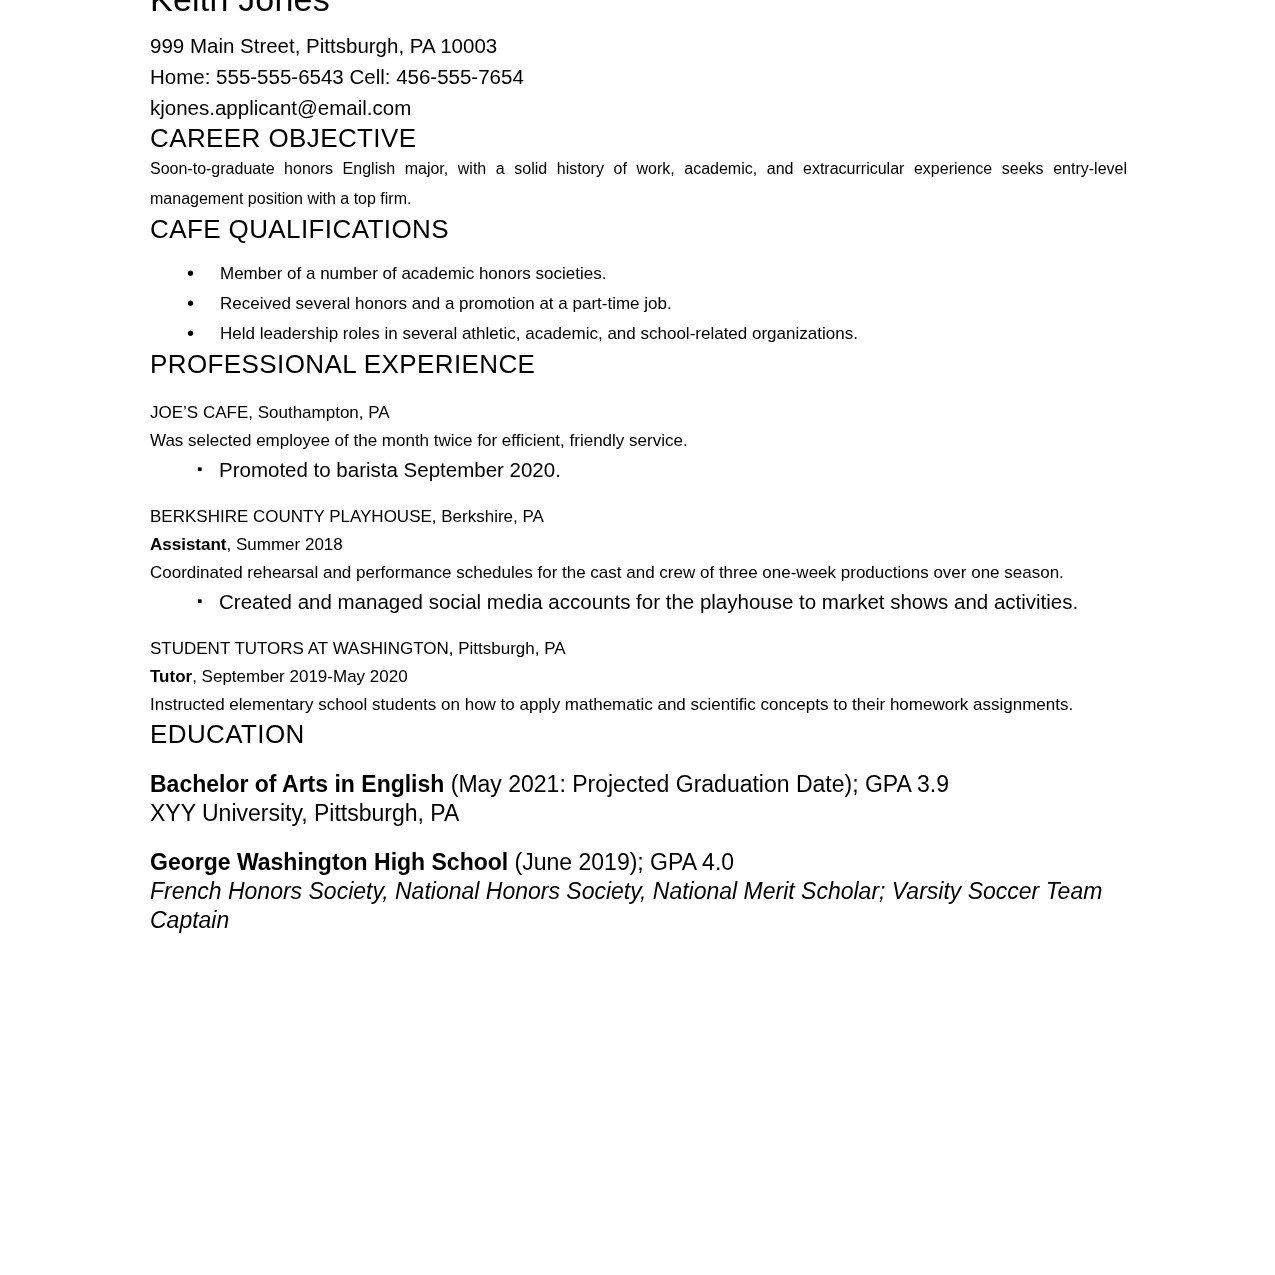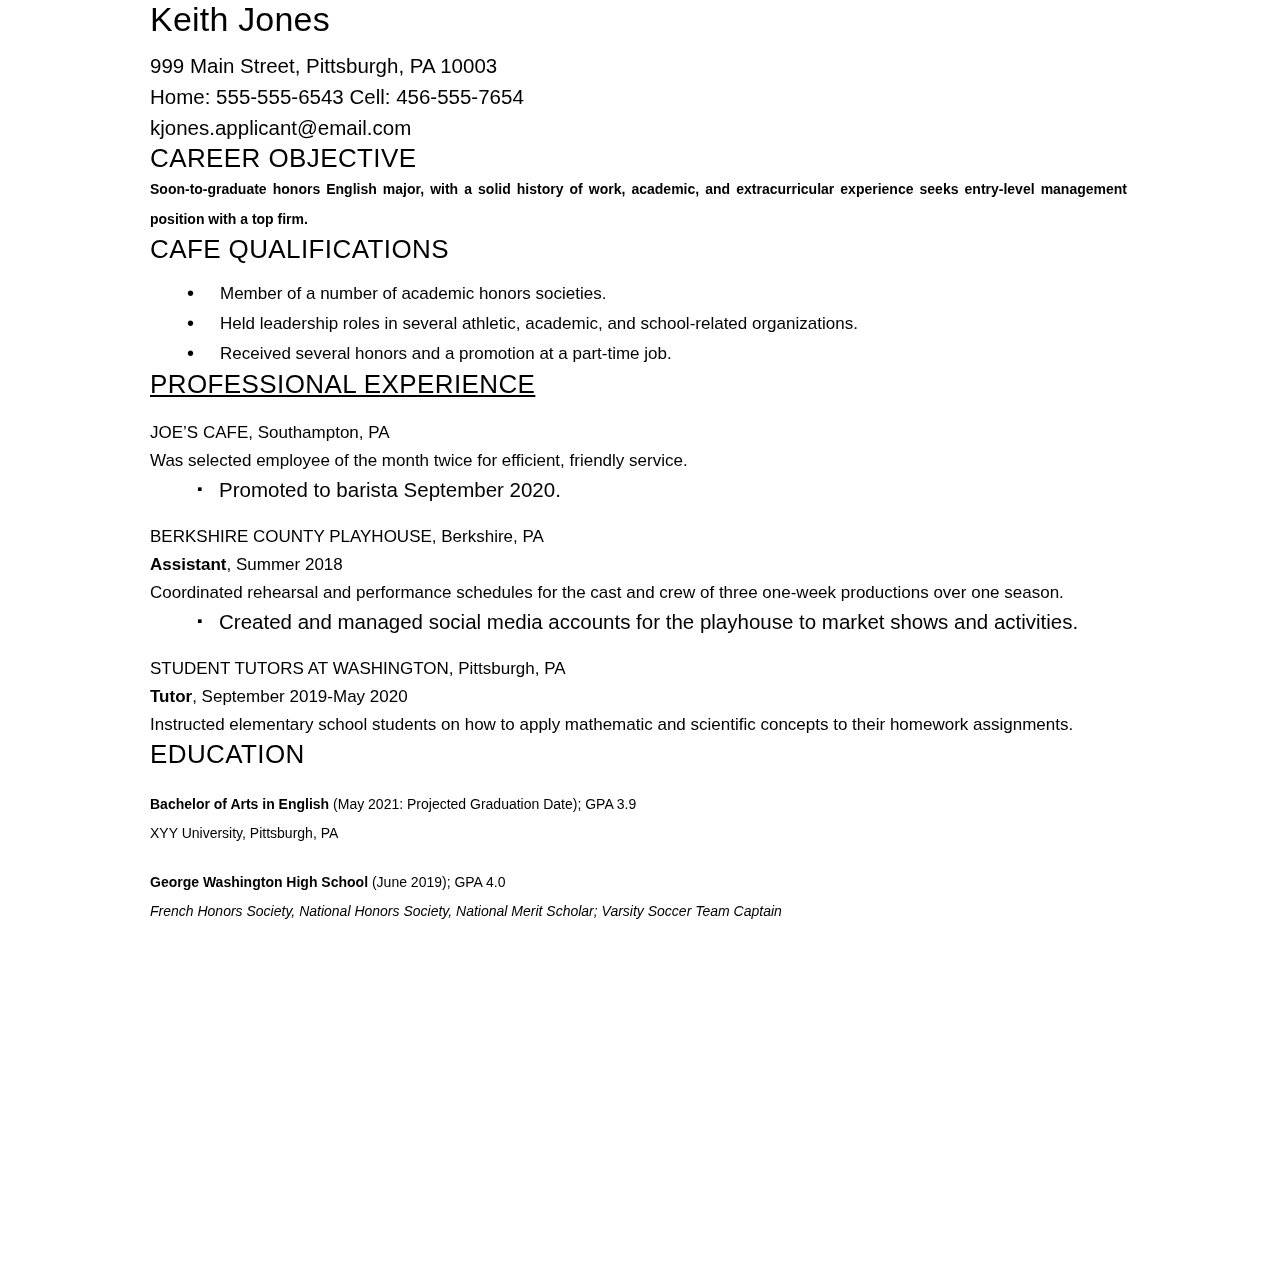--- a/index.html
+++ b/index.html
@@ -13,21 +13,20 @@
     font-family: "Liberation Sans", sans-serif;
     color: #000000;
     overflow: hidden;
   }
   .page {
     position: relative;
     width: 1275px;
     height: 1012px;
     box-sizing: border-box;
     padding: 0 148px 0 150px;
-    margin-top: 20px;
   }
   .name {
     font-size: 34px;
     font-weight: 400;
     line-height: 1.05;
     margin: 0;
     padding-top: 0;
     letter-spacing: 0.2px;
     position: relative;
     top: -18px;
@@ -43,28 +42,27 @@
   }
   h2.section {
     font-size: 26px;
     font-weight: 400;
     letter-spacing: 0.4px;
     margin: 0;
     line-height: 1.2;
   }
   .sec-objective { margin-top: 34px; }
   .sec-core { margin-top: 25px; }
-  .sec-prof { margin-top: 25px; text-decoration: underline; }
+  .sec-prof { margin-top: 25px; }
   .sec-edu { margin-top: 32px; }
 
   p.body {
-    font-size: 14px;
+    font-size: 16px;
     line-height: 30px;
     margin: 0;
-    font-weight: bold;
   }
   .objective-text {
     margin-top: 21px;
     text-align: justify;
     text-justify: inter-word;
   }
   ul.bullets {
     list-style: none;
     margin: 0;
     padding: 0;
@@ -114,21 +112,21 @@
     line-height: 28px;
     margin: 0;
   }
   .job-title b {
     font-weight: 700;
   }
   .edu-entry {
     margin-top: 20px;
   }
   .edu-line {
-    font-size: 14px;
+    font-size: 23px;
     line-height: 29px;
     margin: 0;
   }
   .edu-line b { font-weight: 700; }
   .edu-line i { font-style: italic; }
 </style>
 </head>
 <body>
 
 <div class="page">
@@ -140,22 +138,22 @@
     <p class="contact-line">Home: 555-555-6543 Cell: 456-555-7654</p>
     <p class="contact-line">kjones.applicant@email.com</p>
   </div>
 
   <h2 class="section sec-objective">CAREER OBJECTIVE</h2>
   <p class="body objective-text">Soon-to-graduate honors English major, with a solid history of work, academic, and extracurricular experience seeks entry-level management position with a top firm.</p>
 
   <h2 class="section sec-core">CAFE QUALIFICATIONS</h2>
   <ul class="bullets">
     <li>Member of a number of academic honors societies.</li>
+    <li>Received several honors and a promotion at a part-time job.</li>
     <li>Held leadership roles in several athletic, academic, and school-related organizations.</li>
-    <li>Received several honors and a promotion at a part-time job.</li>
   </ul>
 
   <h2 class="section sec-prof">PROFESSIONAL EXPERIENCE</h2>
 
   <div class="job first">
     <p class="job-line">JOE’S CAFE, Southampton, PA</p>
     <p class="job-line">Was selected employee of the month twice for efficient, friendly service.</p>
     <ul class="sub-bullets">
       <li>Promoted to barista September 2020.</li>
     </ul>

